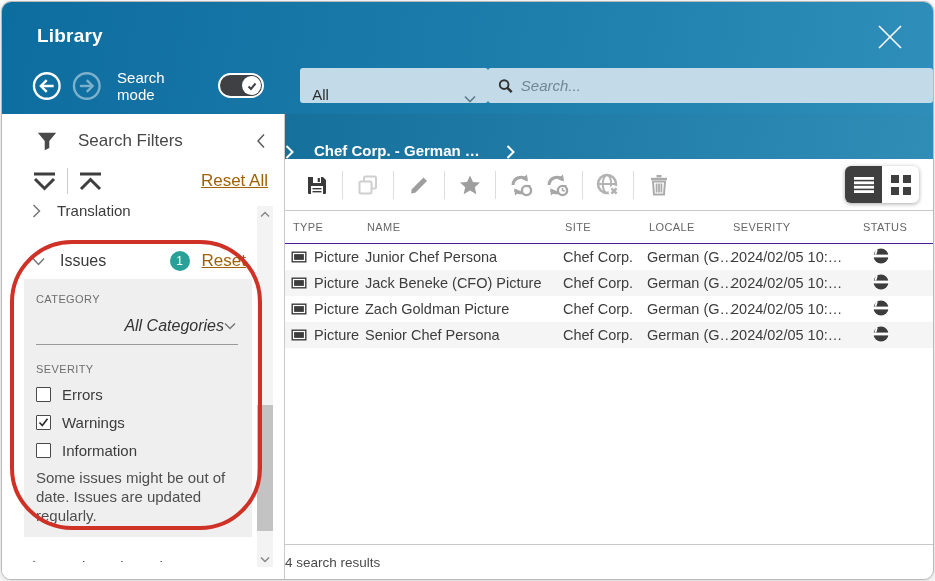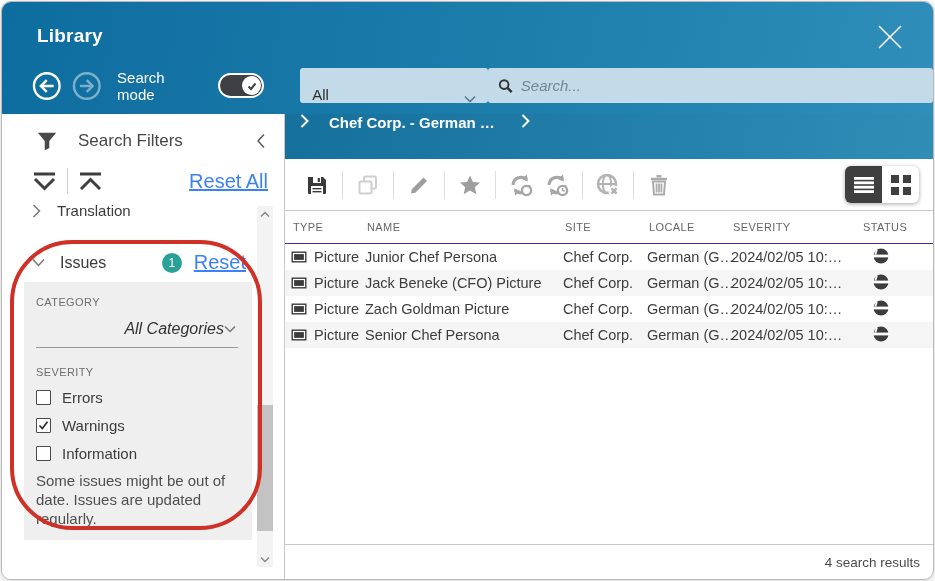--- a/index.html
+++ b/index.html
@@ -26,21 +26,21 @@
                       width:100%; margin-left:8px; font-family:"Liberation Sans", sans-serif; }
   .search-box input::placeholder { color:#6f8894; font-style:italic; }
 
   
   .body { display:flex; height:466px; }
   .sidebar { position:relative; width:283px; border-right:1px solid #c9c9c9; background:#fff; flex:none; }
   .sb-head { display:flex; align-items:center; padding:16px 18px 0 34px; }
   .sb-title { font-size:17px; color:#474747; margin-left:20px; flex:1; }
   .sb-row2 { display:flex; align-items:center; padding:16px 16px 10px 30px; }
   .vsep { width:1px; height:26px; background:#ccc; margin:0 10px; }
-  .link { color:#3b82f6; font-size:20px; text-decoration:underline; cursor:pointer; }
+  .link { color:#a16207; font-size:17px; text-decoration:underline; cursor:pointer; }
   .reset-all { margin-left:auto; }
   .filters { position:relative; overflow:hidden; height:358px; }
   .f-row { display:flex; align-items:center; padding:4px 0 4px 30px; font-size:15px; color:#3c3c3c; }
   .f-row .chev { margin-right:16px; }
   .translation-row { margin-top:-6px; }
   .issues-head { display:flex; align-items:center; padding:12px 38px 8px 30px; margin-top:16px; }
   .issues-label { font-size:16px; color:#3b3b3b; margin-left:15px; }
   .badge { margin-left:auto; width:20px; height:20px; border-radius:50%; background:#2aa198; color:#fff; font-size:12px;
            display:flex; align-items:center; justify-content:center; }
   .issues-reset { margin-left:12px; }
@@ -56,22 +56,22 @@
   .orphaned-row { margin-top:17px; }
   .annotation { position:absolute; left:8px; top:126px; width:252px; height:290px; border:4px solid #cf3126;
                 border-radius:62px; pointer-events:none; z-index:5; }
   .sb-scroll { position:absolute; right:11px; top:92px; bottom:13px; width:16px; background:#f3f3f3; }
   .sb-scroll .thumb { position:absolute; left:0; top:199px; width:16px; height:126px; background:#c3c3c3; }
   .scroll-arrow { position:absolute; left:0; width:16px; height:16px; display:flex; align-items:center; justify-content:center; }
   .scroll-arrow.up { top:0; } .scroll-arrow.down { bottom:0; }
 
   
   .main { flex:1; display:flex; flex-direction:column; min-width:0; }
-  .crumb { height:45px; background:linear-gradient(100deg,#15709c 0%,#2f8db6 100%); display:flex; align-items:flex-start;
-           color:#fff; padding-left:15px; }
+  .crumb { height:45px; background:linear-gradient(100deg,#15709c 0%,#2f8db6 100%); display:flex; align-items:flex-end;
+           color:#fff; }
   .crumb-label { font-size:15px; font-weight:700; margin-left:20px; }
   .crumb .chev2 { margin-left:26px; }
   .m-toolbar { position:relative; height:52px; background:#fff; border-bottom:1px solid #c9c9c9; display:flex;
                align-items:center; padding-left:14px; }
   .tbtn { width:26px; height:26px; margin:0 5px; display:flex; align-items:center; justify-content:center; }
   .tsep { width:1px; height:28px; background:#ddd; margin:0 7px; }
   .viewtoggle { position:absolute; right:14px; top:7px; display:flex; border-radius:6px; overflow:hidden;
                 box-shadow:0 1px 4px rgba(0,0,0,.35); background:#fff; }
   .vt-btn { width:37px; height:37px; display:flex; align-items:center; justify-content:center; }
   .vt-btn.active { background:#3f3f3f; }
@@ -79,21 +79,21 @@
   .vt-grid span { width:8px; height:8px; background:#3f3f3f; }
   .thead, .trow { display:grid; grid-template-columns:74px 198px 84px 84px 130px 1fr; padding-left:6px; align-items:center; }
   .thead { height:33px; font-size:11px; color:#666; letter-spacing:.4px; border-bottom:1px solid #4c1d95; }
   .thead > div { padding-left:2px; }
   .trow { height:26px; font-size:14.5px; color:#3d3d3d; white-space:nowrap; }
   .trow.alt { background:#f5f5f5; }
   .cell-type { display:flex; align-items:center; }
   .cell-type svg { margin-right:7px; flex:none; }
   .cell-status { padding-left:12px; }
   .m-fill { flex:1; }
-  .statusbar { height:36px; border-top:1px solid #c9c9c9; display:flex; align-items:center; justify-content:flex-end;
+  .statusbar { height:36px; border-top:1px solid #c9c9c9; display:flex; align-items:center; justify-content:flex-start;
                padding-right:13px; font-size:13.5px; color:#4a4a4a; }
 </style>
 </head>
 <body>
 
 <div class="window">
 
   <div class="hdr">
     <div class="hdr-title">Library</div>
     <svg class="close-x" viewBox="0 0 34 34">

